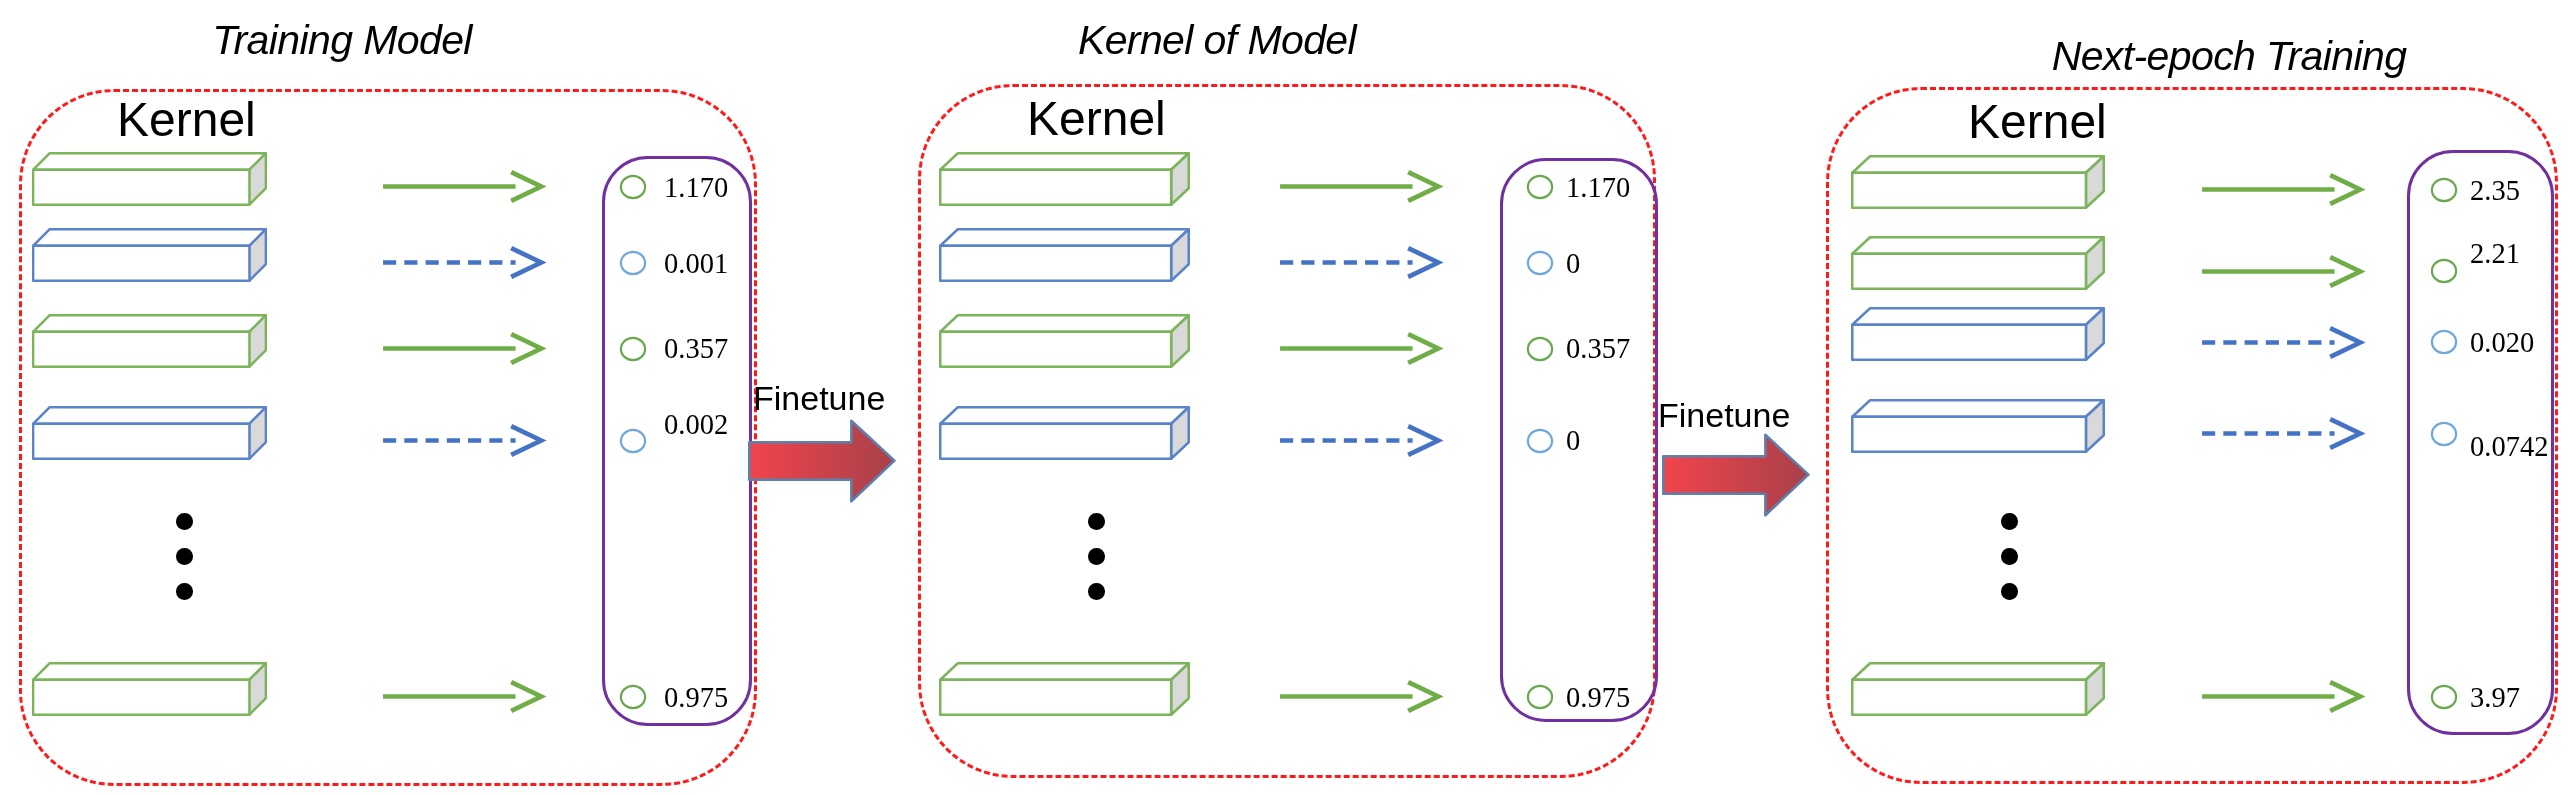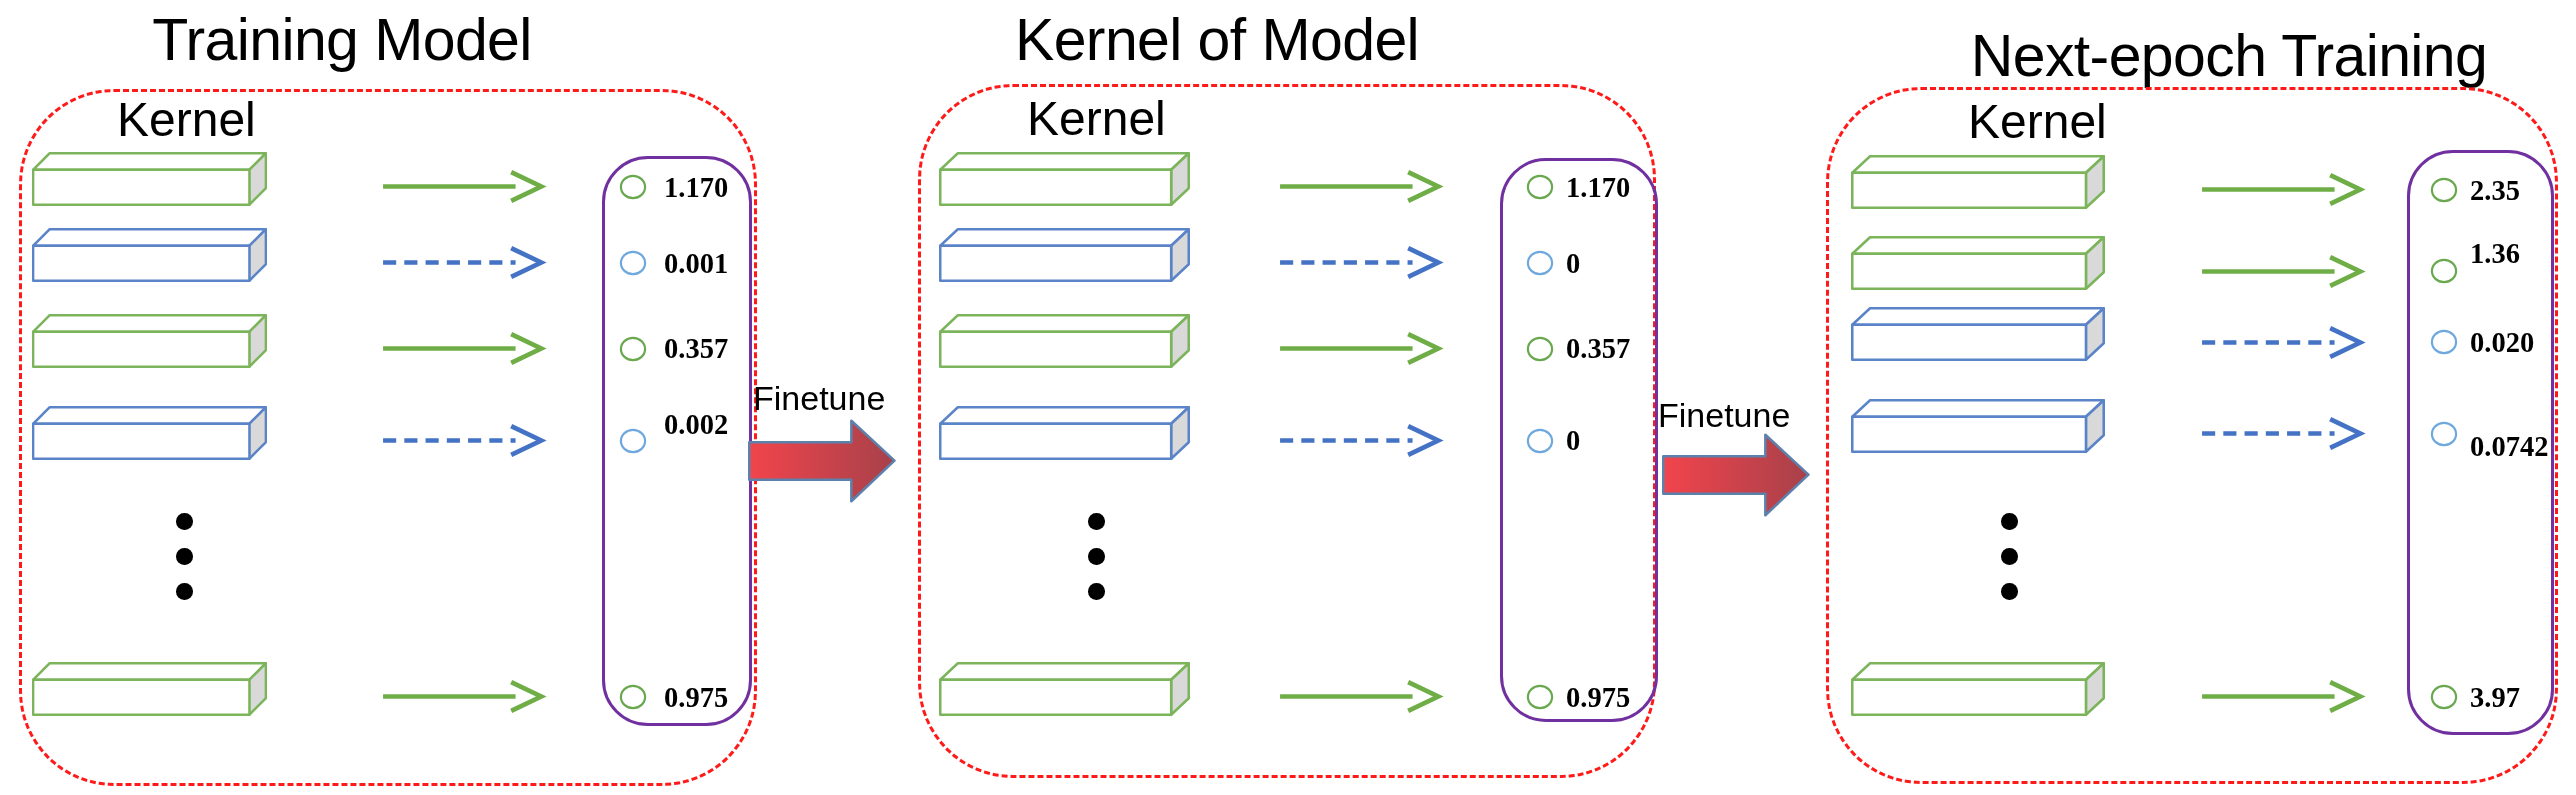--- a/index.html
+++ b/index.html
@@ -6,25 +6,26 @@
   #stage{
     position:relative;
     width:2576px;height:795px;
     background:#ffffff;
     overflow:hidden;
     font-family:"Liberation Sans", sans-serif;
   }
   .panel-title{
     position:absolute;
     transform:translateX(-50%);
-    font-size:59px;
+    font-size:41px;
     line-height:58px;
     color:#000;
     white-space:nowrap;
     letter-spacing:-0.6px;
+    font-style:italic;
   }
   .kernel-label{
     position:absolute;
     font-size:48px;
     line-height:52px;
     color:#000;
     white-space:nowrap;
   }
   .red-box{
     position:absolute;
@@ -54,21 +55,20 @@
   .circle-shape{fill:#ffffff;stroke-width:3.5;}
   .row.kept .circle-shape{stroke:var(--circle_green,#6AA84F);}
   .row.pruned .circle-shape{stroke:var(--circle_blue,#6FA8DC);}
   .value{
     position:absolute;
     font-family:"Liberation Serif", serif;
     font-size:28.5px;
     line-height:33px;
     color:var(--text_color,#000);
     white-space:nowrap;
-    font-weight:bold;
   }
   .dot{
     position:absolute;
     width:16.5px;height:16.5px;
     border-radius:50%;
     background:var(--dot_color,#000);
   }
   .trans-label{
     position:absolute;
     font-size:34px;
@@ -317,21 +317,21 @@
           <polygon class="bar-shape bar-cap" points="370,28 398,2 398,57 370,83"></polygon>
           <rect class="bar-shape bar-front" x="2" y="28" width="368" height="55"></rect>
         </svg>
       <svg class="arrow" style="left:2199px;top:254px" viewBox="0 0 265 56" width="168" height="35">
           <line class="arrow-line" x1="3" y1="28" x2="215" y2="28"></line>
           <polyline class="arrow-head" points="208,5 256,28 208,51"></polyline>
         </svg>
       <svg class="circle" style="left:2430px;top:257px" viewBox="0 0 44 44" width="28" height="28">
           <ellipse class="circle-shape" cx="22" cy="22" rx="19" ry="17.5"></ellipse>
         </svg>
-      <div class="value" style="left:2470px;top:237px">1.36</div>
+      <div class="value" style="left:2470px;top:237px">2.21</div>
     </div>
     <div class="row pruned">
       <svg class="bar" style="left:1851px;top:307px;width:254px" viewBox="0 0 400 85" preserveAspectRatio="none">
           <polygon class="bar-shape bar-top" points="2,28 30,2 398,2 370,28"></polygon>
           <polygon class="bar-shape bar-cap" points="370,28 398,2 398,57 370,83"></polygon>
           <rect class="bar-shape bar-front" x="2" y="28" width="368" height="55"></rect>
         </svg>
       <svg class="arrow" style="left:2199px;top:325px" viewBox="0 0 265 56" width="168" height="35">
           <line class="arrow-line" x1="3" y1="28" x2="215" y2="28"></line>
           <polyline class="arrow-head" points="208,5 256,28 208,51"></polyline>

